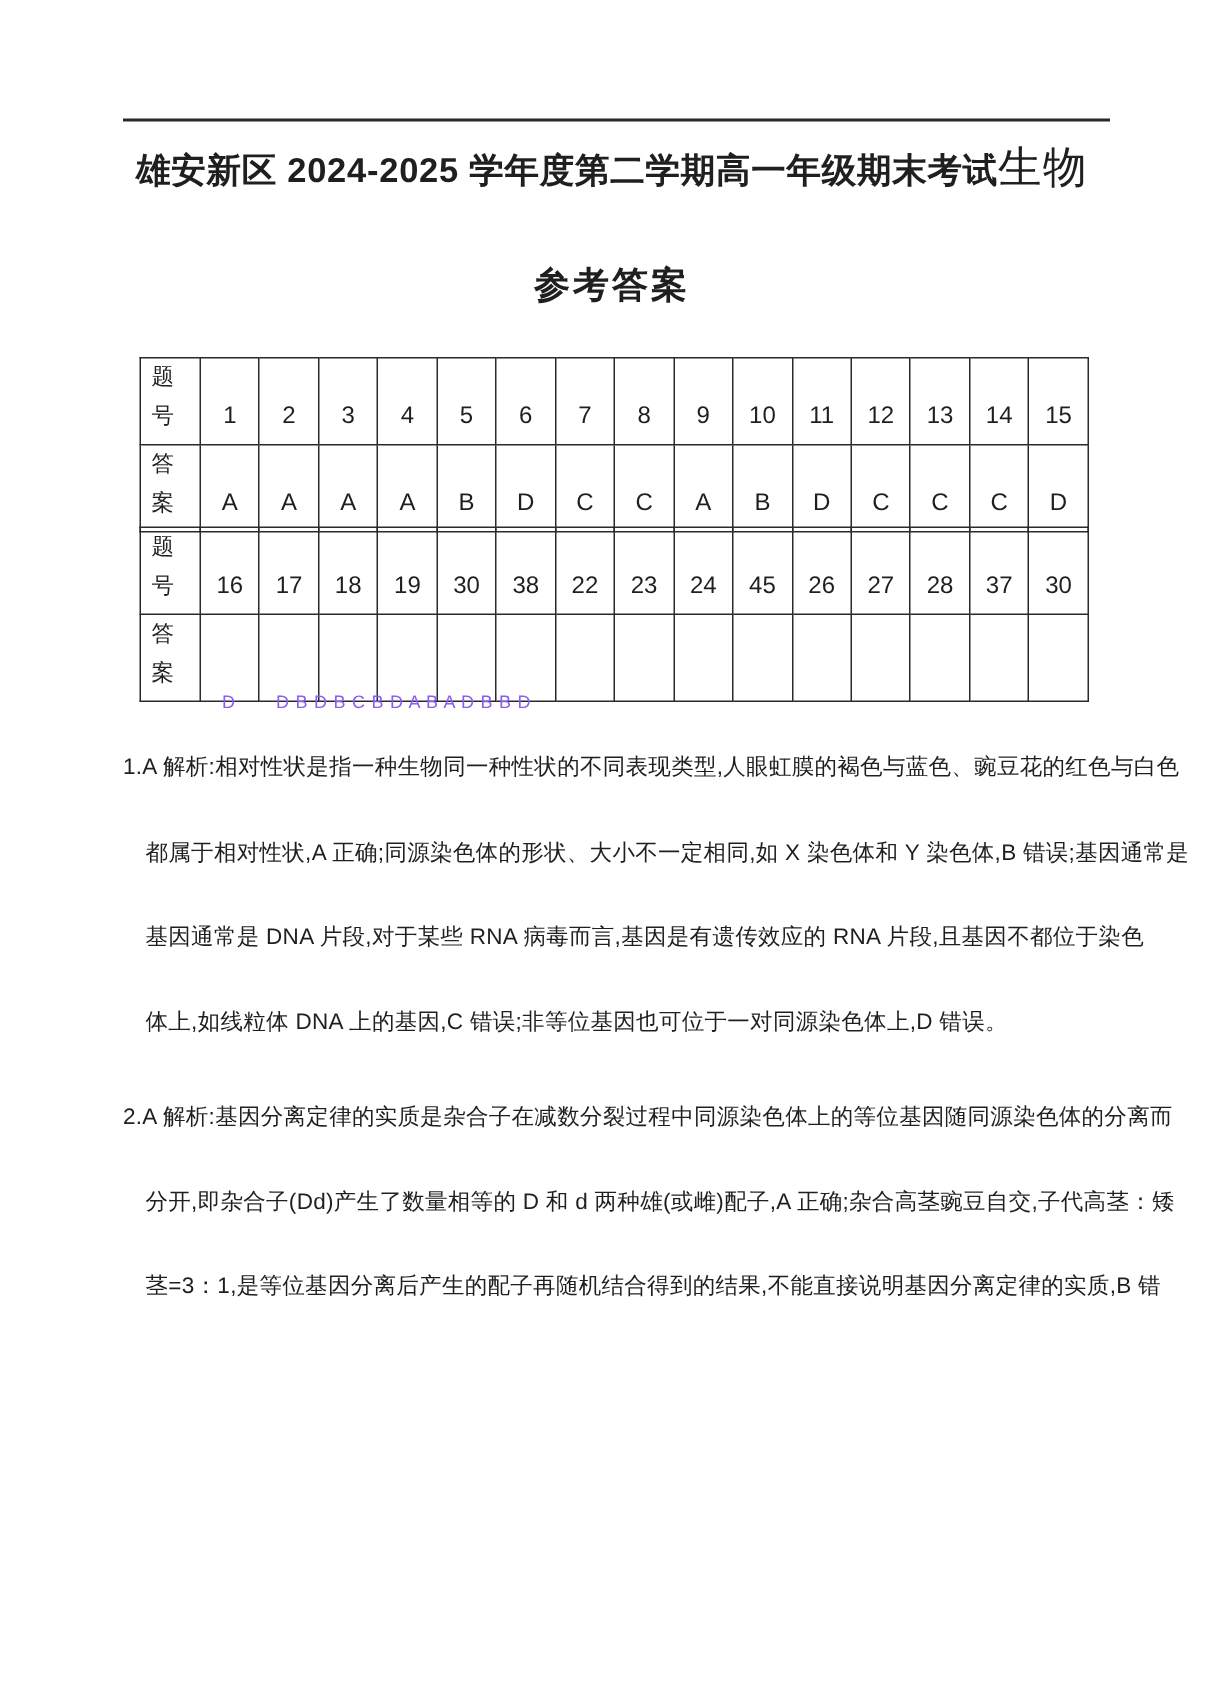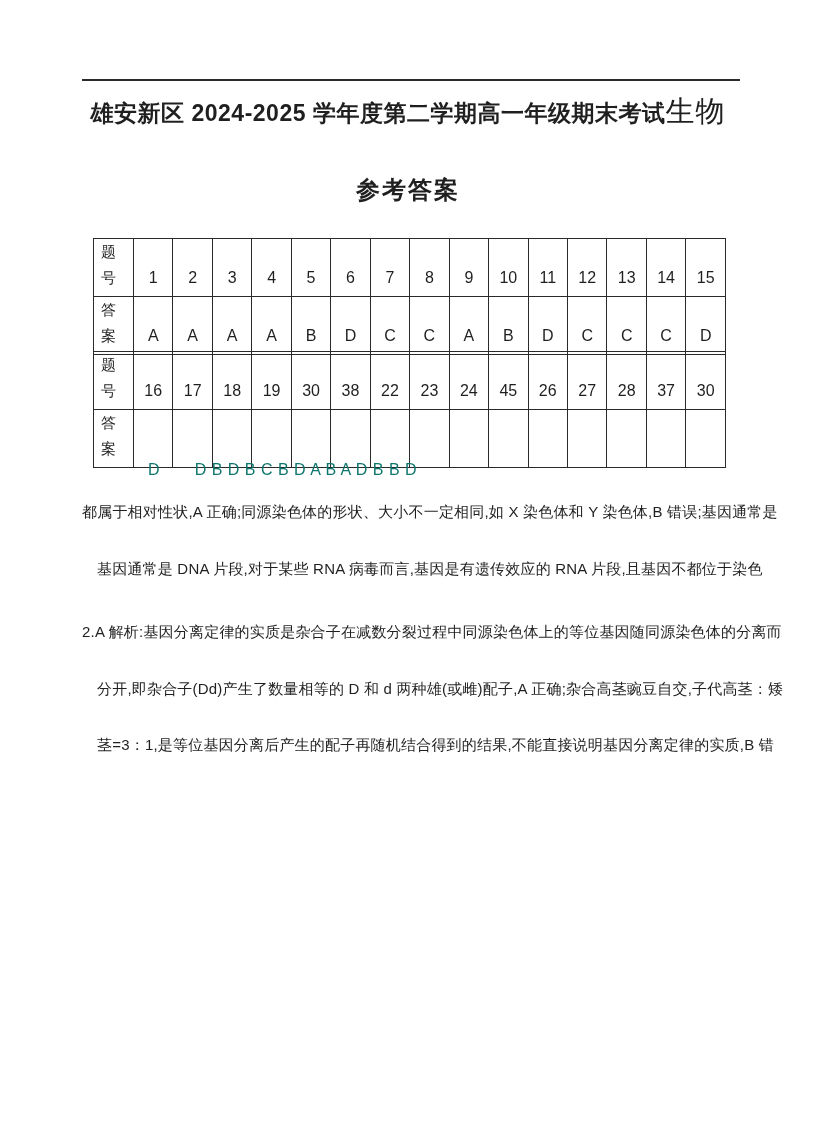--- a/index.html
+++ b/index.html
@@ -34,22 +34,22 @@
   }
   table.anskey td.hdr{
     text-align:left;padding-left:7px;white-space:pre-line;font-size:15px;
   }
   #tbl1 tr.r-num td{height:52px;}
   #tbl1 tr.r-ans td{height:47px;}
   #tbl2 tr.r-num td{height:45px;}
   #tbl2 tr.r-ans td{height:51px;}
 
   .overflow-answers{
-    position:absolute;left:148px;top:461px;font-size:16px;white-space:pre;
-    letter-spacing:.5px;color:#0f766e;
+    position:absolute;left:148px;top:461px;font-size:12px;white-space:pre;
+    letter-spacing:.5px;color:#8b5cf6;
   }
 
   .explanations{position:absolute;left:82px;top:484px;}
   .para{font-size:15px;}
   .para .pline{
     line-height:56.5px;height:56.5px;white-space:nowrap;padding-left:15px;
     letter-spacing:.2px;
   }
   .para .pline:first-child{padding-left:0;}
   #para2{margin-top:7px;}
@@ -186,22 +186,24 @@
       <td></td>
       <td></td>
     </tr>
   </tbody>
     </table>
 
   <div class="overflow-answers">D       D B D B C B D A B A D B B D</div>
 
   <div class="explanations">
     <div class="para" id="para1">
+      <div class="pline">1.A 解析:相对性状是指一种生物同一种性状的不同表现类型,人眼虹膜的褐色与蓝色、豌豆花的红色与白色</div>
       <div class="pline">都属于相对性状,A 正确;同源染色体的形状、大小不一定相同,如 X 染色体和 Y 染色体,B 错误;基因通常是</div>
       <div class="pline">基因通常是 DNA 片段,对于某些 RNA 病毒而言,基因是有遗传效应的 RNA 片段,且基因不都位于染色</div>
+      <div class="pline">体上,如线粒体 DNA 上的基因,C 错误;非等位基因也可位于一对同源染色体上,D 错误。</div>
     </div>
     <div class="para" id="para2">
       <div class="pline">2.A 解析:基因分离定律的实质是杂合子在减数分裂过程中同源染色体上的等位基因随同源染色体的分离而</div>
       <div class="pline">分开,即杂合子(Dd)产生了数量相等的 D 和 d 两种雄(或雌)配子,A 正确;杂合高茎豌豆自交,子代高茎：矮</div>
       <div class="pline">茎=3：1,是等位基因分离后产生的配子再随机结合得到的结果,不能直接说明基因分离定律的实质,B 错</div>
     </div>
   </div>
 
 </div>
 

